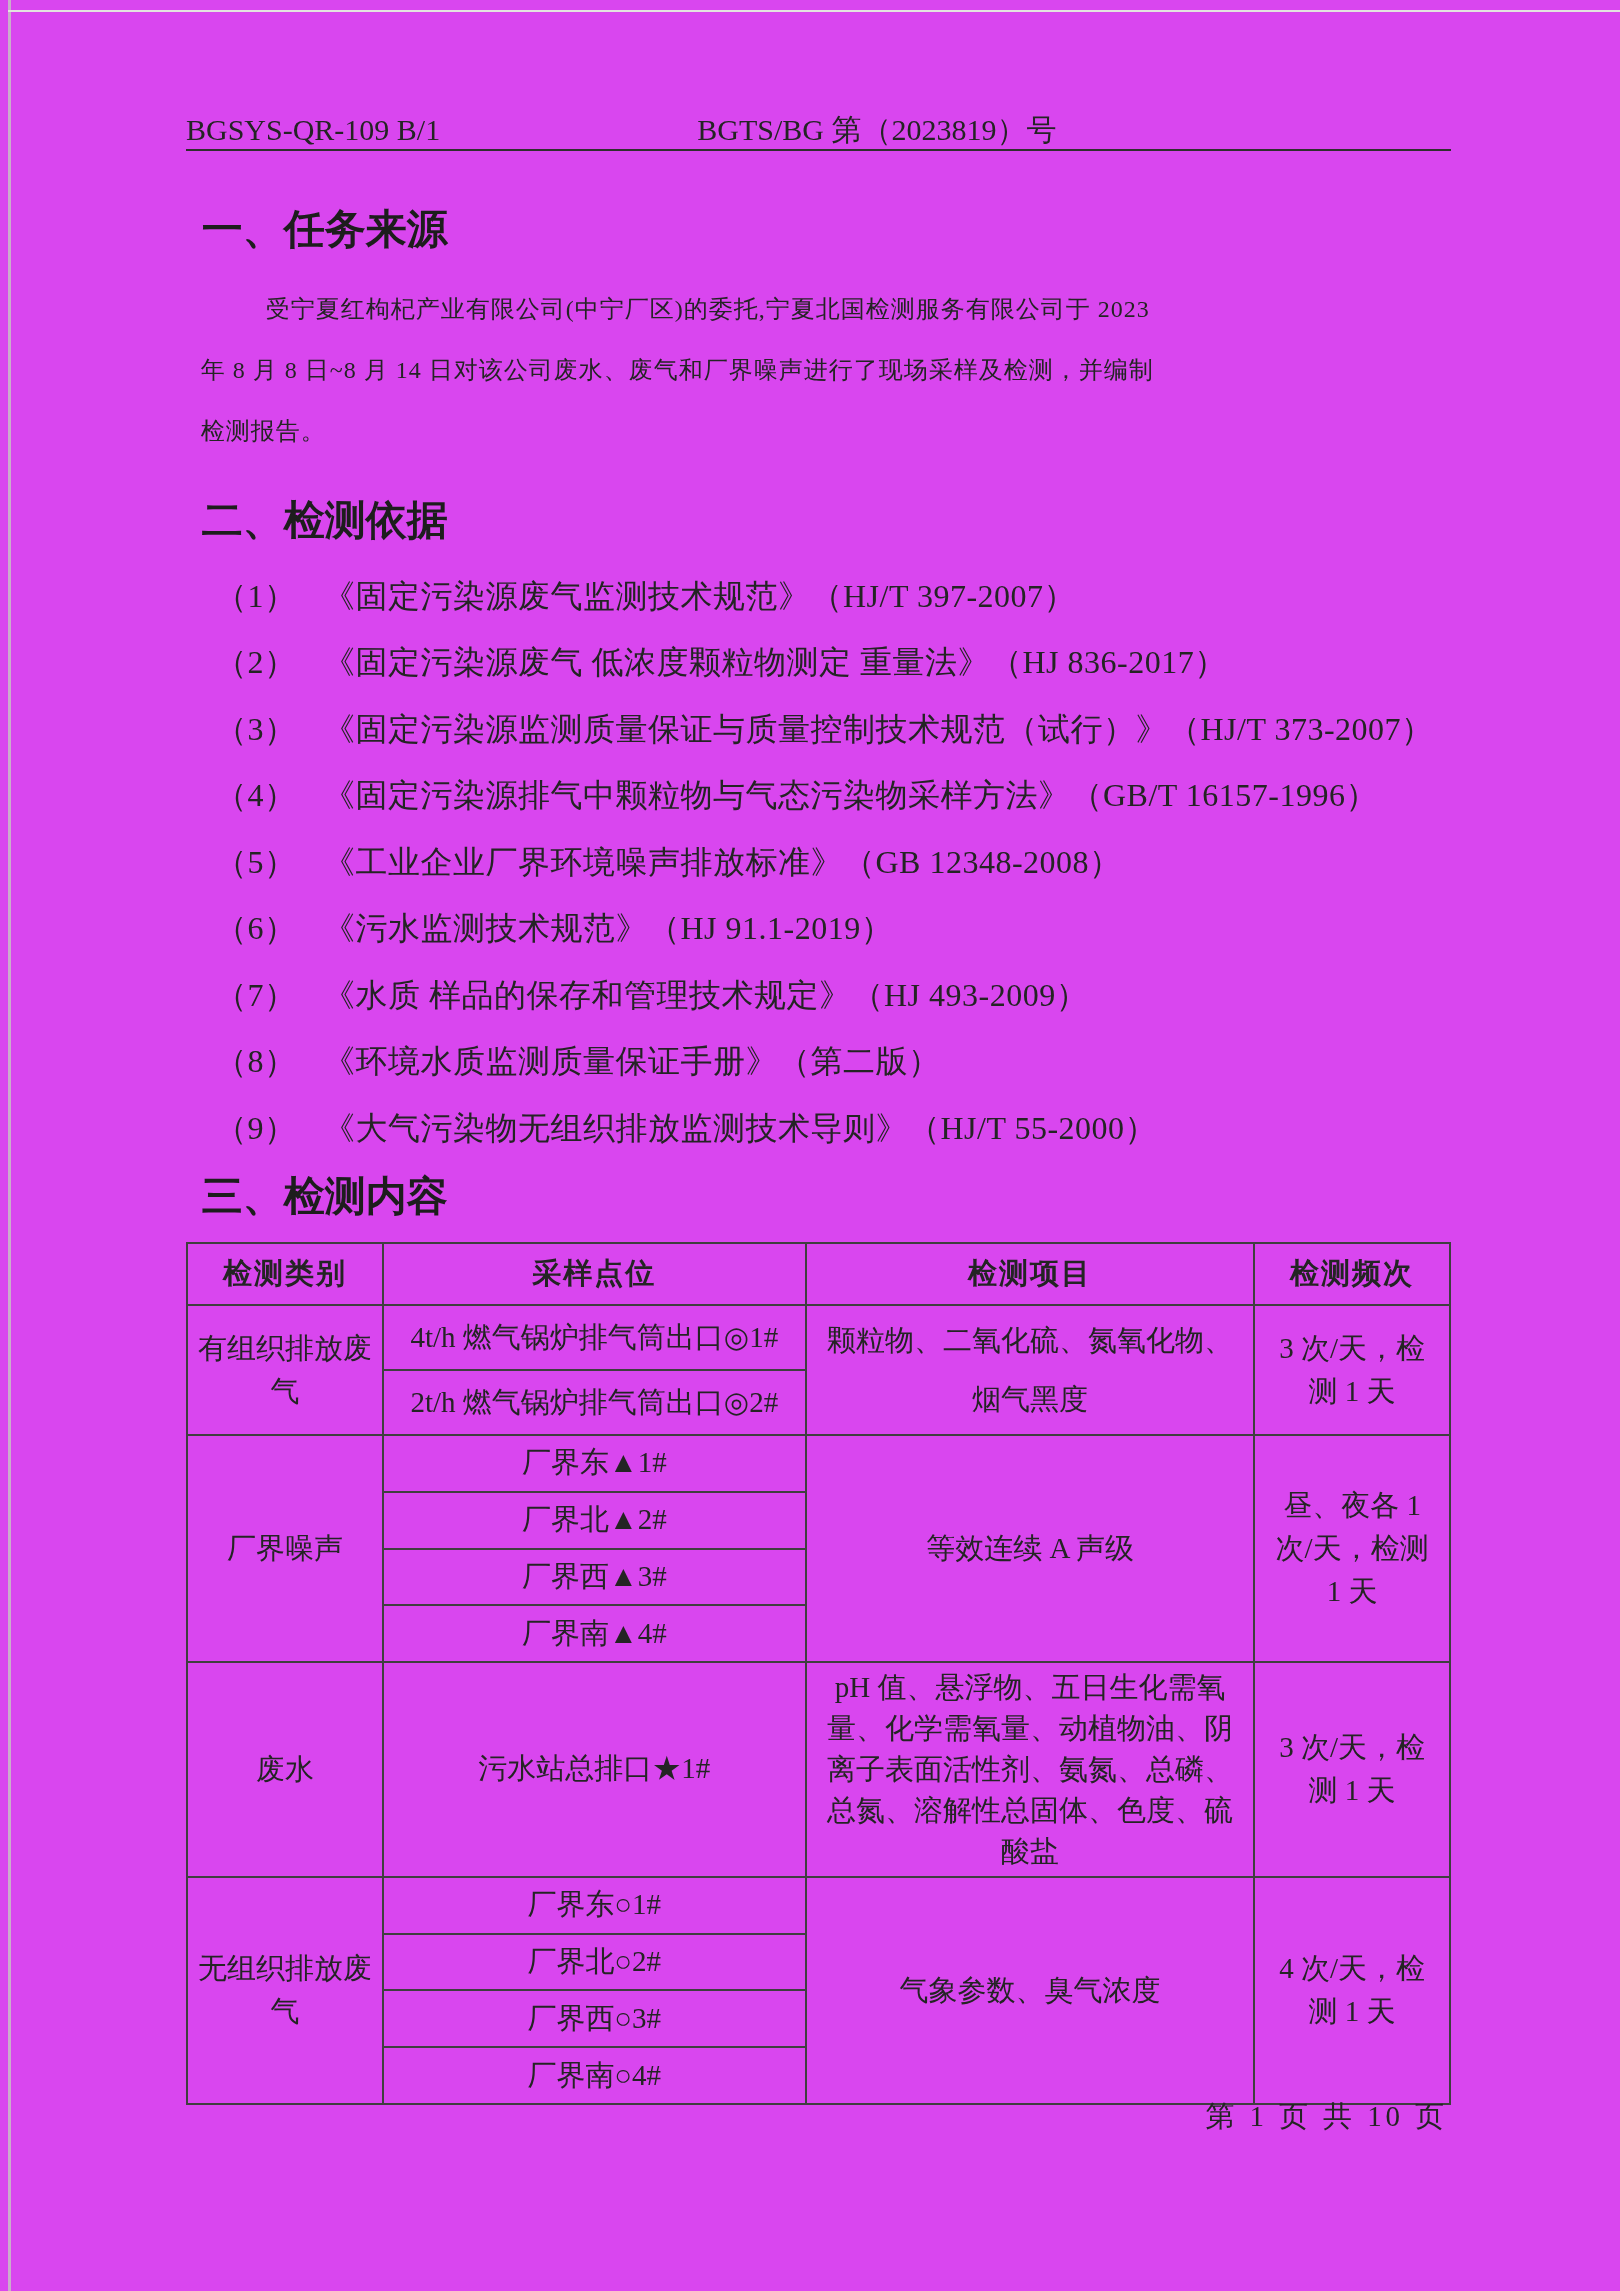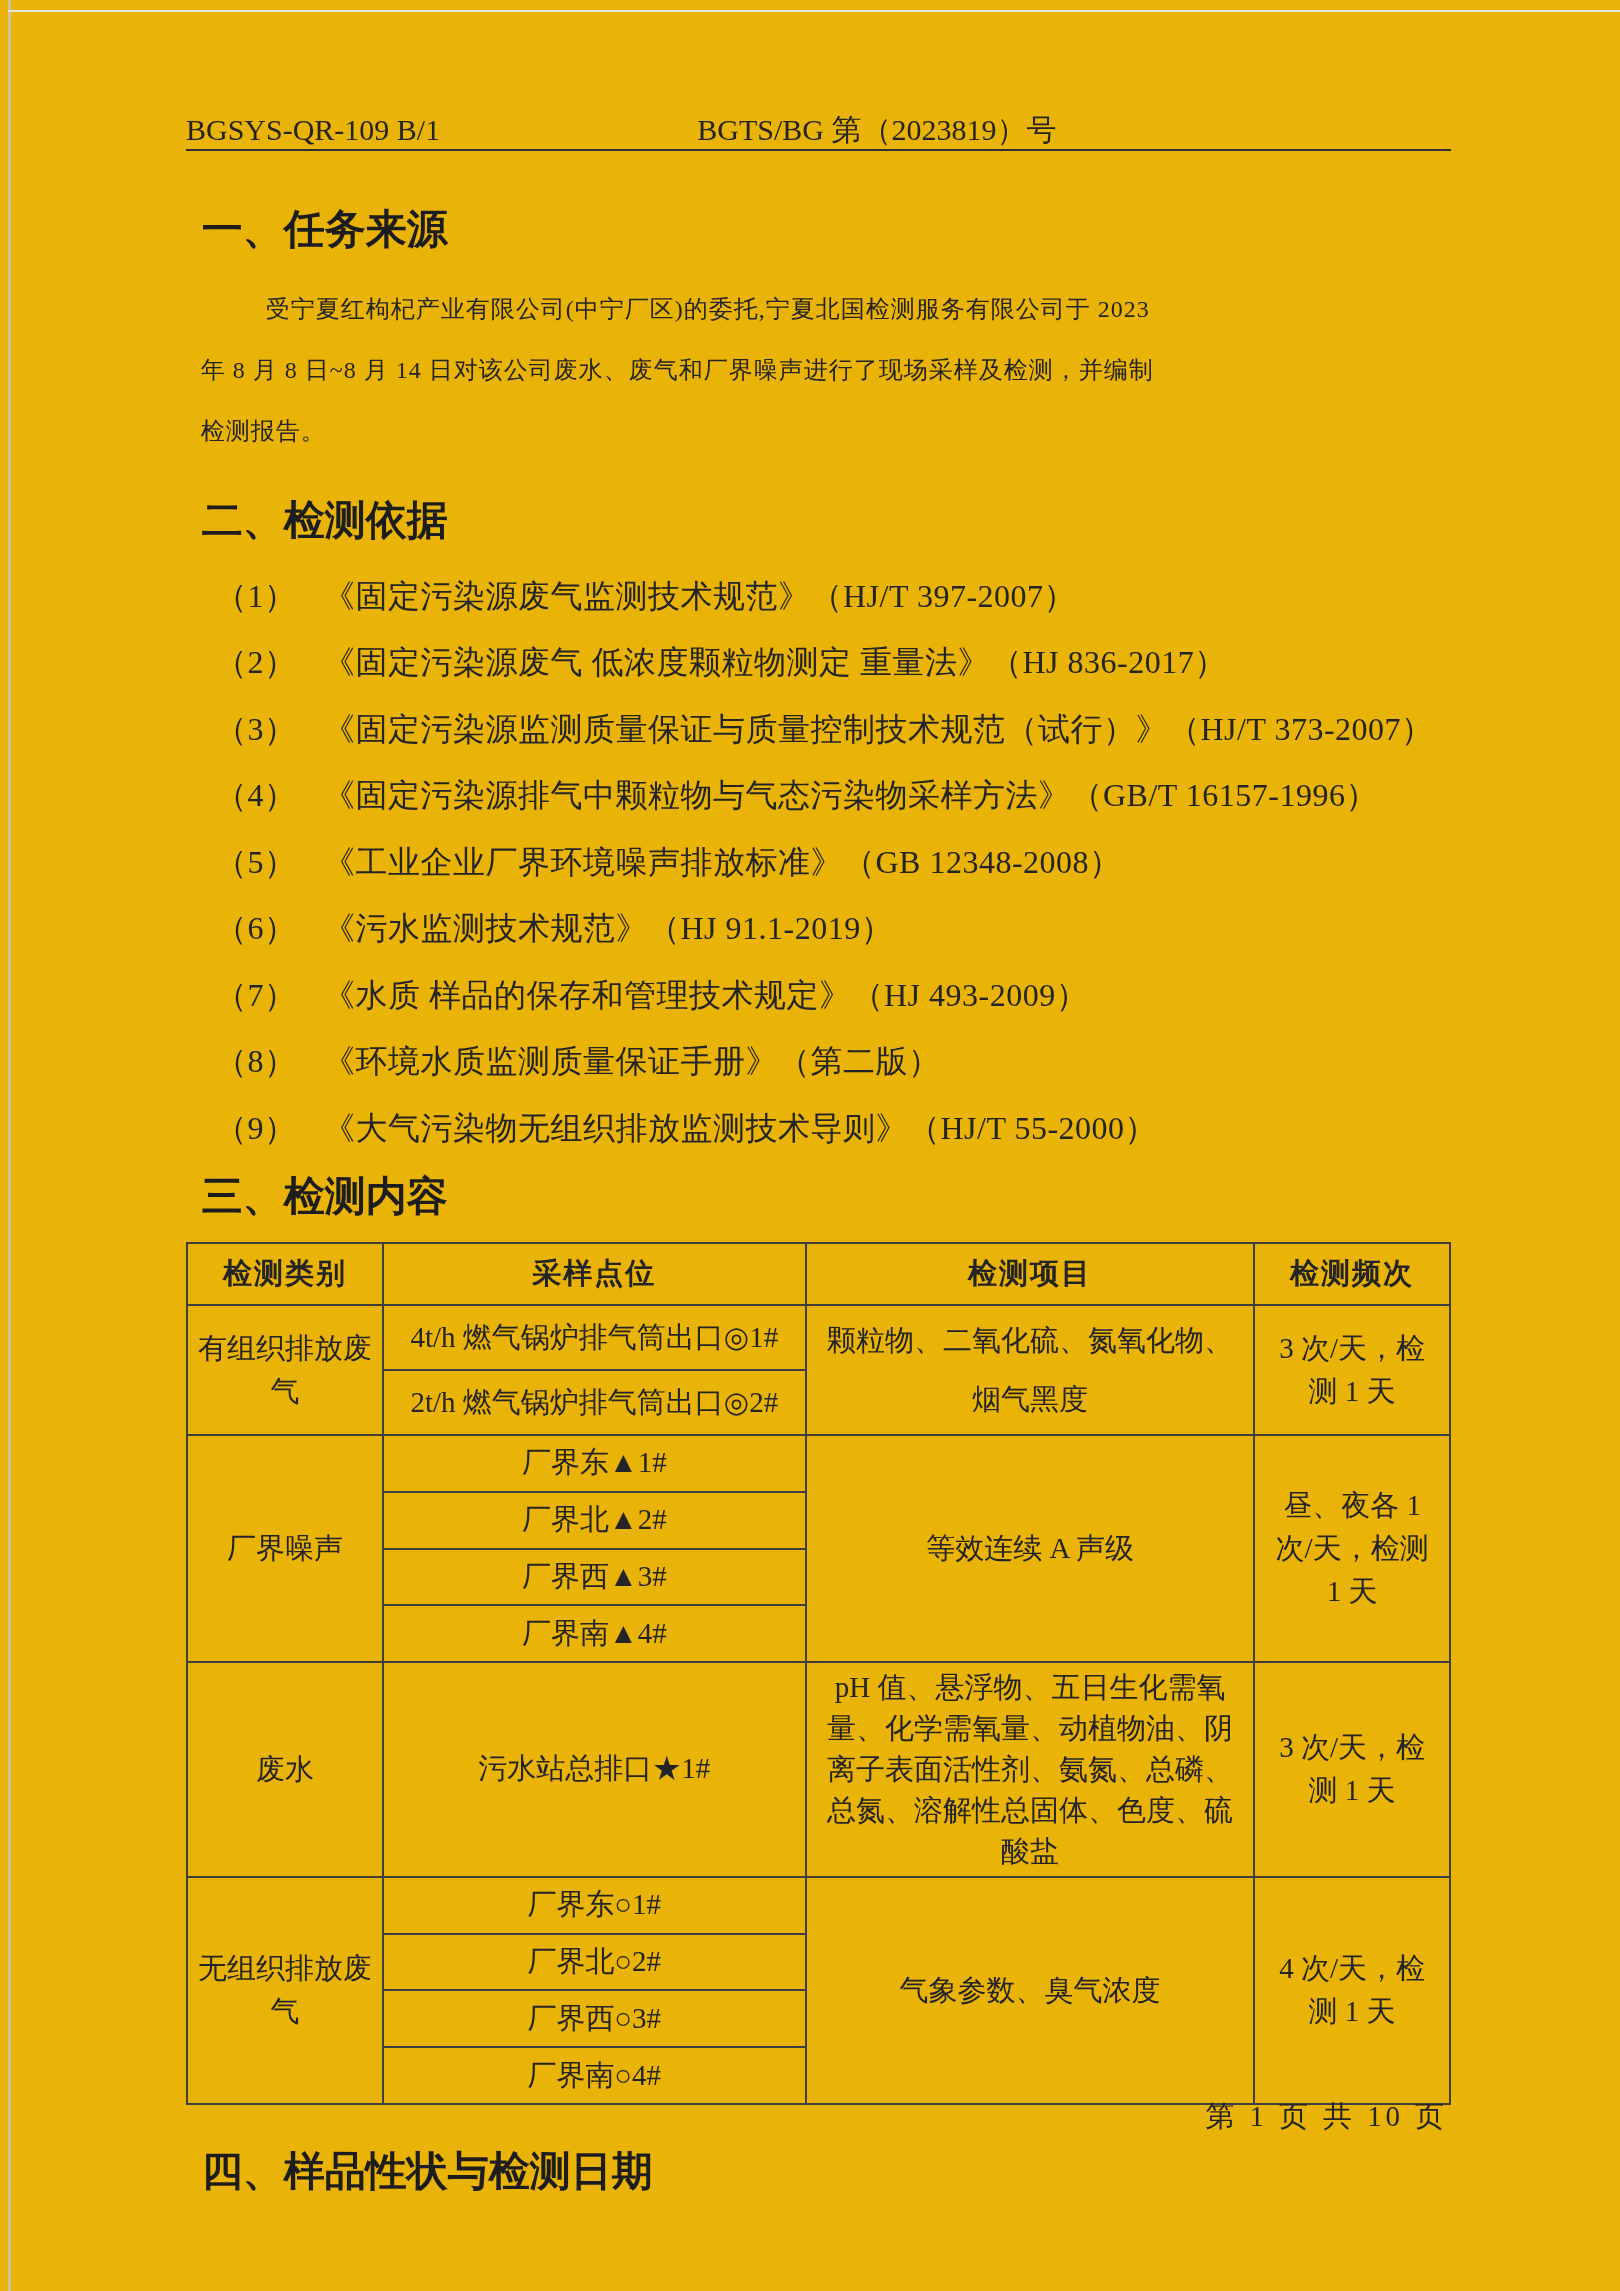--- a/index.html
+++ b/index.html
@@ -1,20 +1,20 @@
 <!DOCTYPE html>
 <html><head>
 <meta charset="utf-8">
 <style>
   html,body{margin:0;padding:0;background:#e9e9e7;}
   .page{
     position:relative;
     width:1620px;height:2292px;
     margin:0 auto;
-    background:#eab308;
+    background:#d946ef;
     box-sizing:border-box;
     padding:0 169px 0 186px;
     font-family:"Liberation Serif","DejaVu Serif",serif;
     color:#242424;
     overflow:hidden;
   }
   .scan-edge-left{
     position:absolute;left:7.8px;top:0;bottom:0;width:2.9px;
     background:#c6c6c2;opacity:.8;
   }
@@ -217,17 +217,16 @@
       </tr>
       <tr class="r-pt">
         <td>厂界西○3#</td>
       </tr>
       <tr class="r-pt">
         <td>厂界南○4#</td>
       </tr>
     </tbody>
   </table>
 
-  <h1 class="sec sec-4">四、样品性状与检测日期</h1>
 
   <div class="page-footer">第 1 页 共 10 页</div>
 </div>
 
 
 </body></html>

